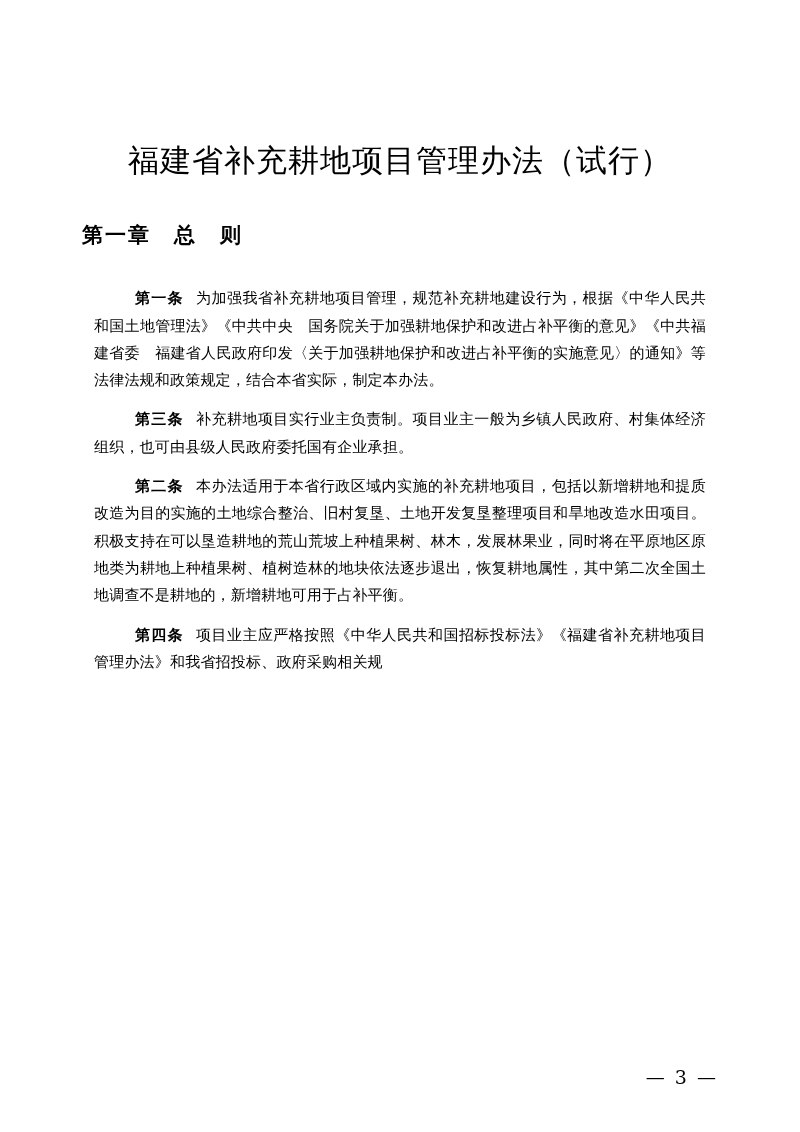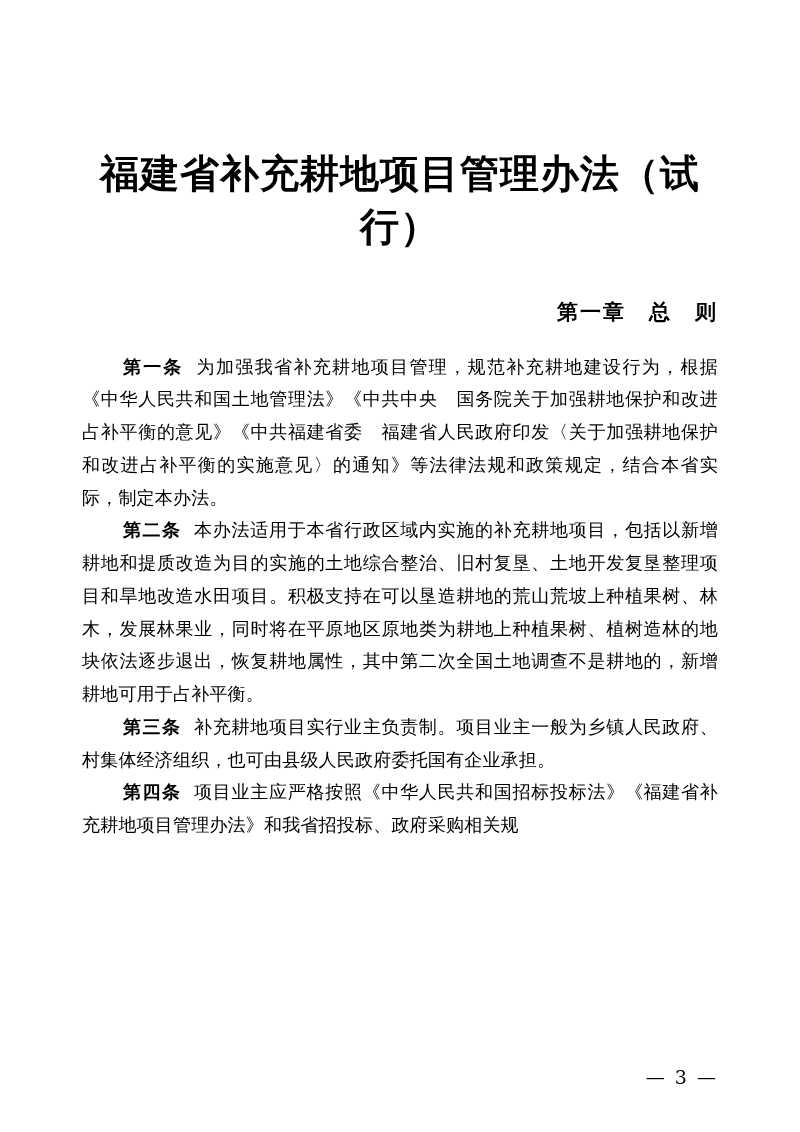--- a/index.html
+++ b/index.html
@@ -18,44 +18,44 @@
   .page {
     position: absolute;
     left: 0;
     top: 0;
     width: 800px;
     height: 1132px;
     box-sizing: border-box;
     padding: 0 82px;
   }
   .doc-title {
-    margin: 15px;
+    margin: 8px;
     padding-top: 132px;
     text-align: center;
-    font-size: 39px;
-    font-weight: bold;
+    font-size: 31px;
+    font-weight: normal;
     letter-spacing: 1px;
     line-height: 1.35;
     font-family: "DejaVu Serif", "Liberation Serif", serif;
   }
   .chapter-heading {
     margin: 0;
     padding-top: 30px;
-    text-align: right;
+    text-align: left;
     font-size: 21px;
     font-weight: bold;
     letter-spacing: 2px;
     line-height: 1.4;
   }
   .body-block {
     padding-top: 24px;
   }
   p.para {
-    margin: 0;
-    font-size: 18px;
+    margin: 12px;
+    font-size: 15px;
     line-height: 1.82;
     text-align: justify;
     text-align-last: left;
     text-indent: 41px;
     letter-spacing: 0.2px;
   }
   p.para .lead {
     font-weight: bold;
     letter-spacing: 1px;
   }
@@ -76,22 +76,22 @@
 
 <div class="page">
 
   <h1 class="doc-title">福建省补充耕地项目管理办法（试行）</h1>
 
   <h2 class="chapter-heading">第一章　总　则</h2>
 
   <div class="body-block">
     <p class="para"><span class="lead">第一条</span><span class="lead-gap"></span><span>为加强我省补充耕地项目管理，规范补充耕地建设行为，根据《中华人民共和国土地管理法》《中共中央　国务院关于加强耕地保护和改进占补平衡的意见》《中共福建省委　福建省人民政府印发〈关于加强耕地保护和改进占补平衡的实施意见〉的通知》等法律法规和政策规定，结合本省实际，制定本办法。</span></p>
 
+    <p class="para"><span class="lead">第三条</span><span class="lead-gap"></span><span>补充耕地项目实行业主负责制。项目业主一般为乡镇人民政府、村集体经济组织，也可由县级人民政府委托国有企业承担。</span></p>
+
     <p class="para"><span class="lead">第二条</span><span class="lead-gap"></span><span>本办法适用于本省行政区域内实施的补充耕地项目，包括以新增耕地和提质改造为目的实施的土地综合整治、旧村复垦、土地开发复垦整理项目和旱地改造水田项目。积极支持在可以垦造耕地的荒山荒坡上种植果树、林木，发展林果业，同时将在平原地区原地类为耕地上种植果树、植树造林的地块依法逐步退出，恢复耕地属性，其中第二次全国土地调查不是耕地的，新增耕地可用于占补平衡。</span></p>
-
-    <p class="para"><span class="lead">第三条</span><span class="lead-gap"></span><span>补充耕地项目实行业主负责制。项目业主一般为乡镇人民政府、村集体经济组织，也可由县级人民政府委托国有企业承担。</span></p>
 
     <p class="para"><span class="lead">第四条</span><span class="lead-gap"></span><span>项目业主应严格按照《中华人民共和国招标投标法》《福建省补充耕地项目管理办法》和我省招投标、政府采购相关规</span></p>
   </div>
 
   <div class="footer">— 3 —</div>
 
 </div>
 
 </body></html>

